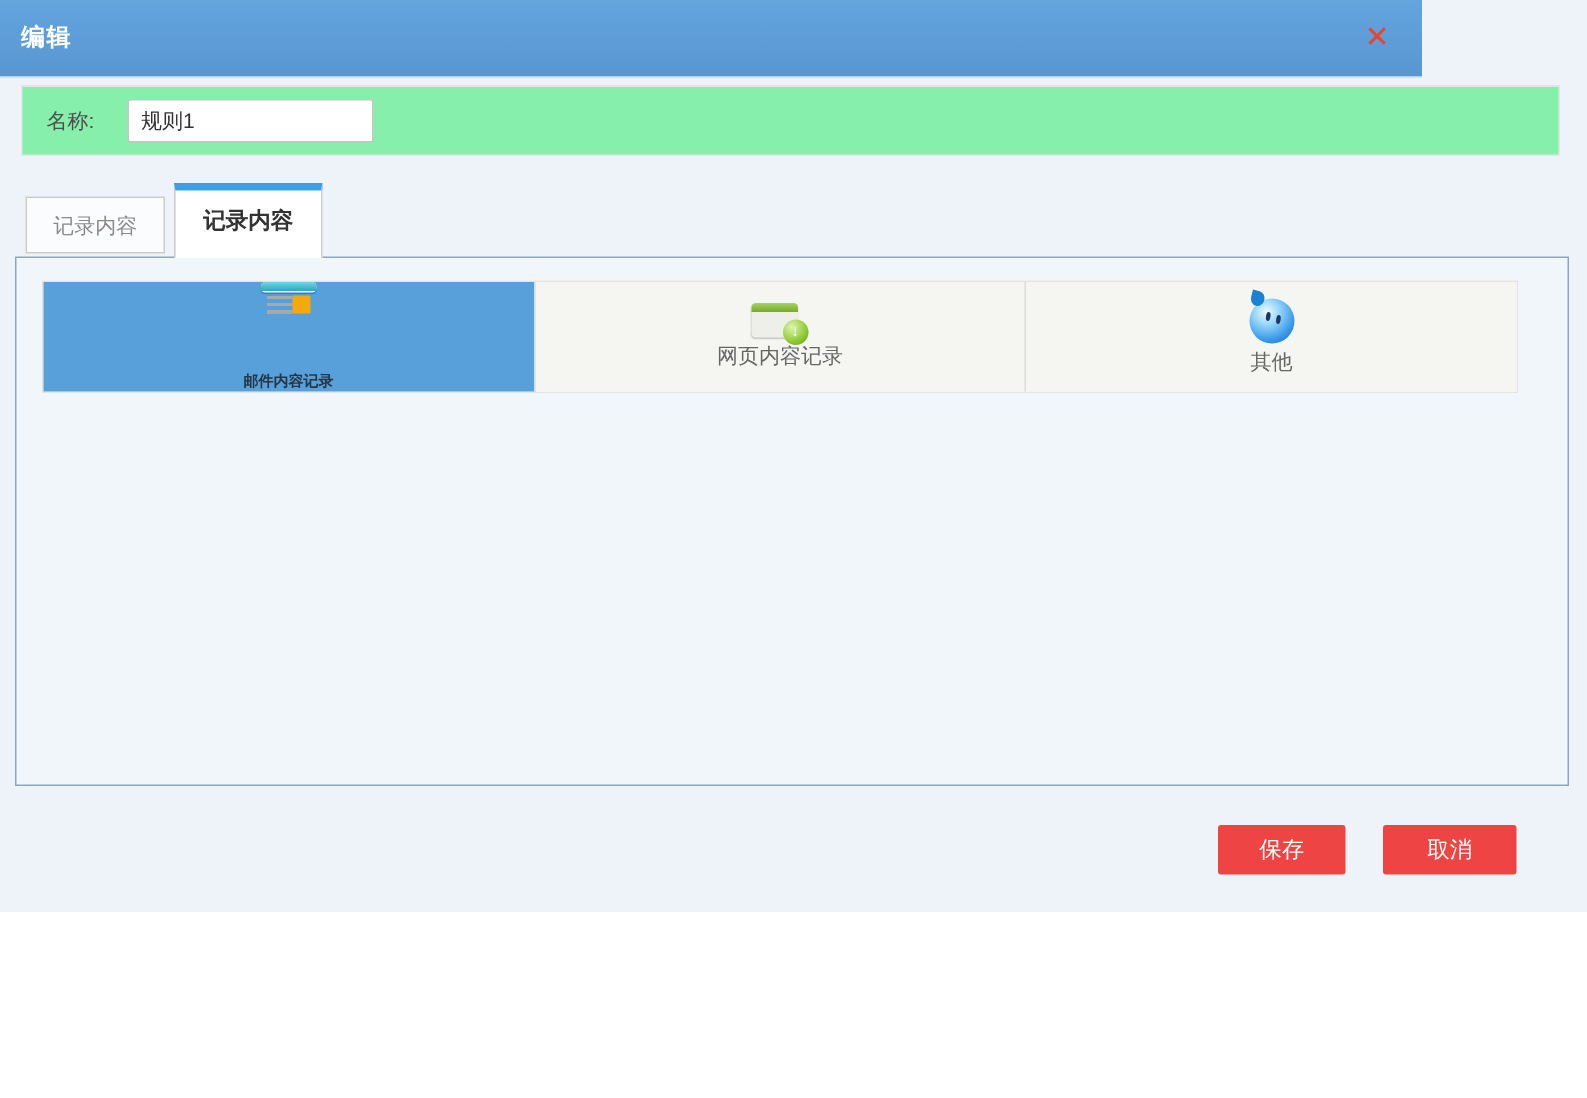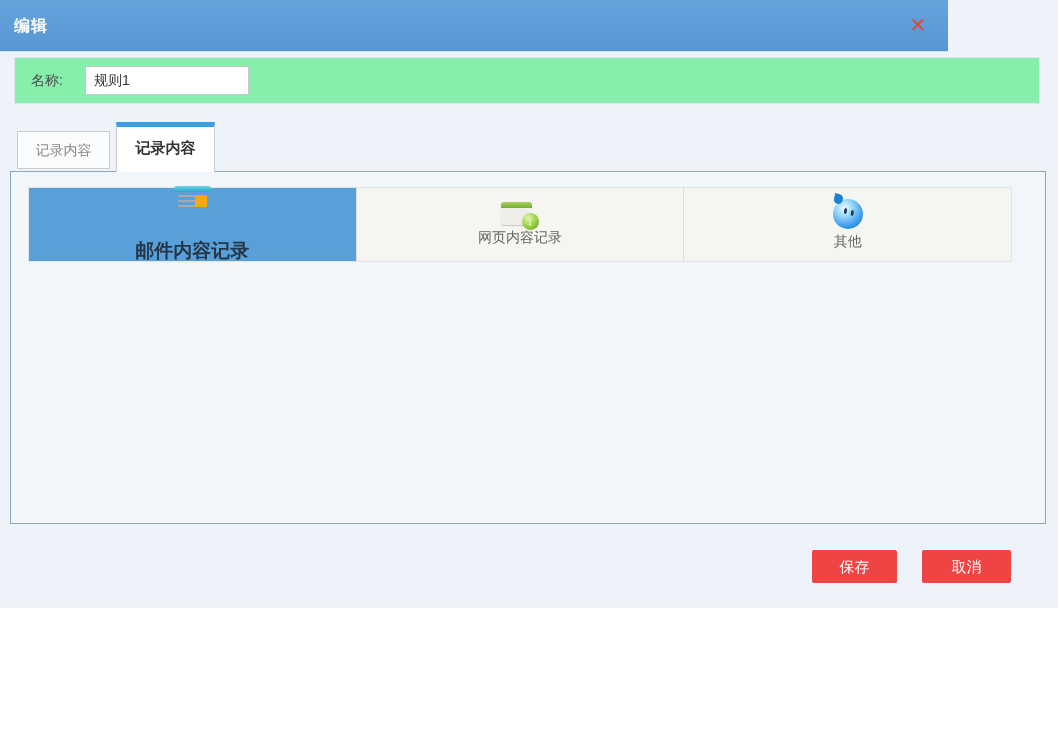--- a/index.html
+++ b/index.html
@@ -37,21 +37,21 @@
 
   
   .strip { position:absolute; left:28px; top:187px; width:984px; height:75px;
     display:flex; border:1px solid #e4e4e0; background:#fff; z-index:2; }
   .cell { flex:1 1 0; background:#f5f5f1; border-right:1px solid #dcdcd8;
     display:flex; flex-direction:column; align-items:center; justify-content:center;
     gap:4px; cursor:pointer; }
   .cell:last-child { border-right:none; }
   .cell .label { font-size:14px; color:#666; }
   .cell.selected { background:#58a0da; }
-  .cell.selected .label { color:#253646; font-weight:bold; font-size:19px;margin-top:48px; }
+  .cell.selected .label { color:#253646; font-weight:bold; font-size:10px;margin-top:48px; }
 
   
   .icon-globe { width:34px; height:34px; border-radius:50%; position:relative;
     background:radial-gradient(circle at 34% 28%, #ddeefc 0%, #9cc2ee 14%, #4b7fd0 45%, #1a3a8c 82%, #122a68 100%);
     box-shadow:inset -2px -3px 5px rgba(0,0,30,.35); }
   .icon-globe::after { content:""; position:absolute; left:5px; top:7px; width:13px; height:15px;
     background:rgba(235,245,255,.45); border-radius:60% 40% 55% 45%; filter:blur(1px); }
   .icon-mail { width:37px; height:27px; background:#f7f7f4; border-radius:3px; position:relative;
     box-shadow:0 1px 1px rgba(0,0,0,.25); }
   .icon-mail .bar { position:absolute; top:0; left:0; right:0; height:6px;

